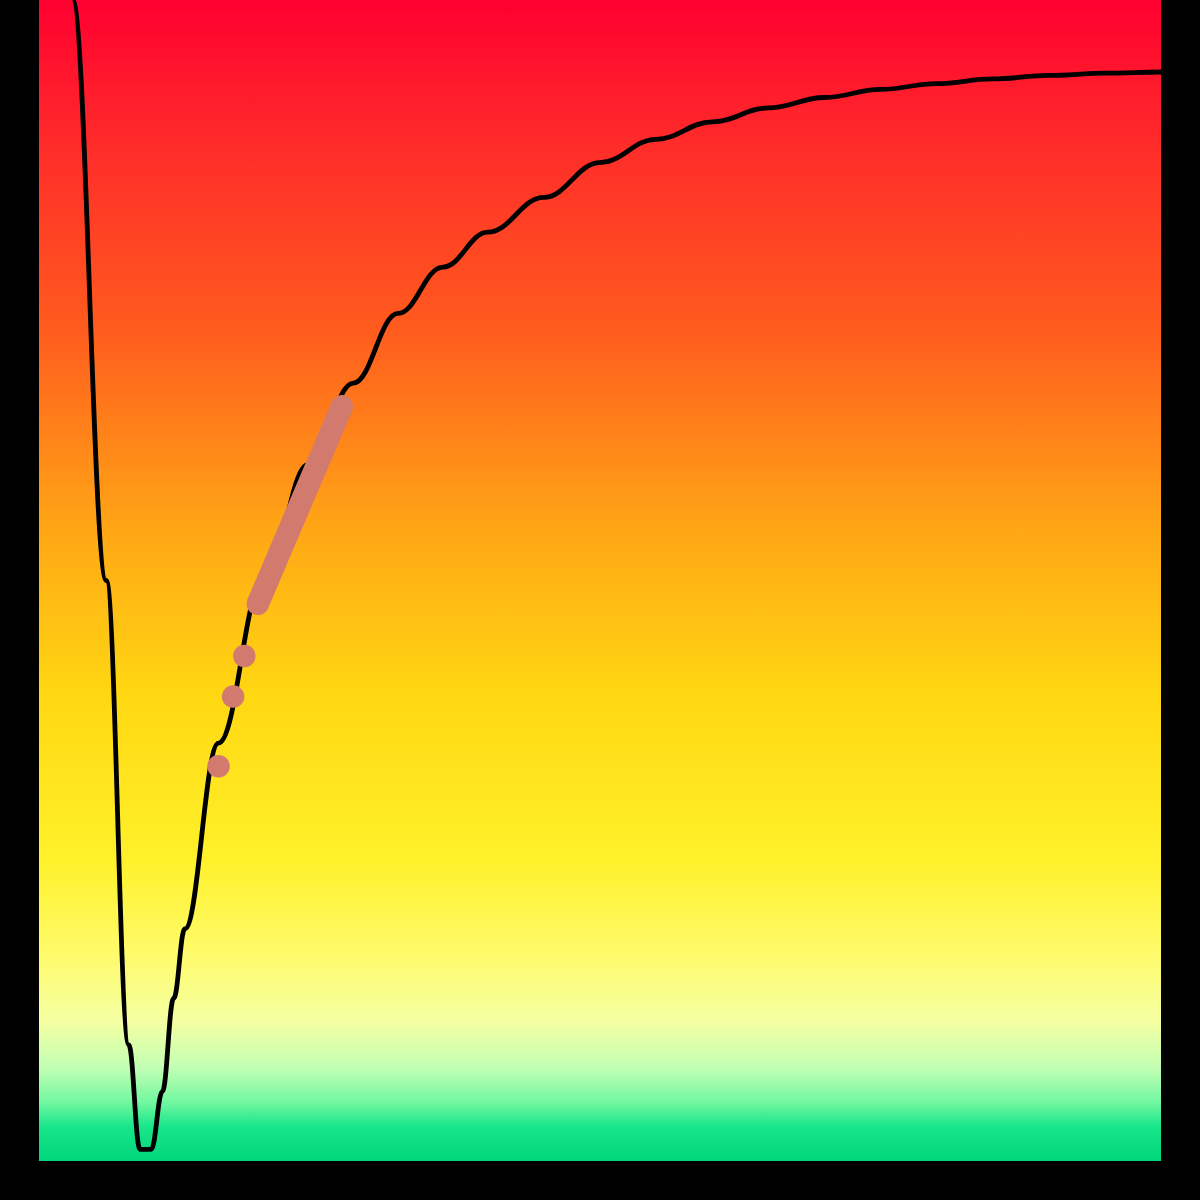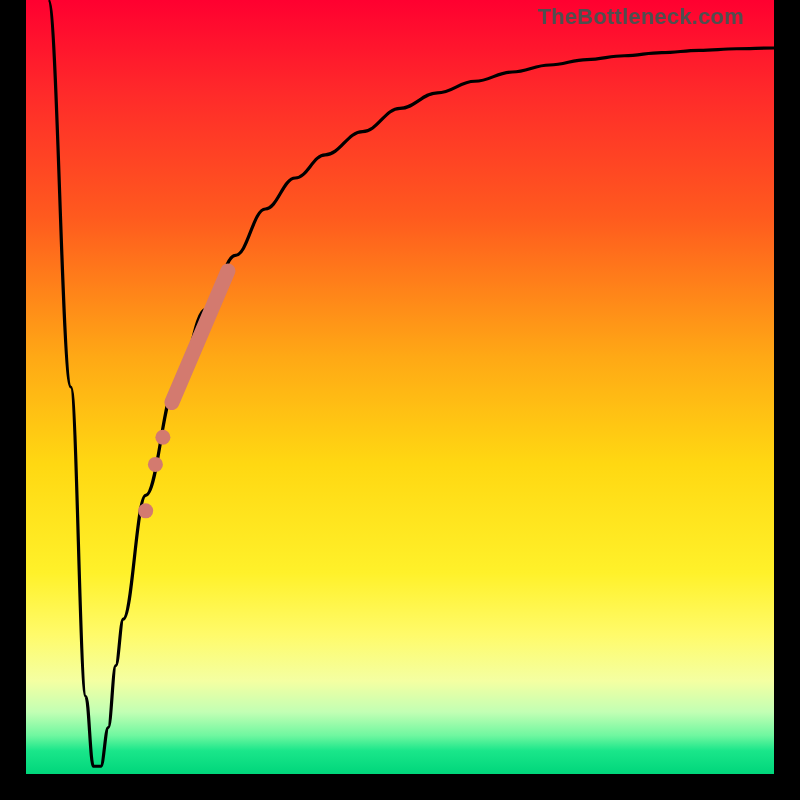--- a/index.html
+++ b/index.html
@@ -53,21 +53,20 @@
     inset: 0;
     width: 100%;
     height: 100%;
   }
 </style>
 </head>
 <body>
 
 <div class="outer">
   <div class="plot">
-    <div class="attribution">TheBottleneck.com</div>
     <svg id="svg" viewBox="0 0 748 774" preserveAspectRatio="none">
         <path d="M 22.439999999999998 0 C 31.415999999999997 0 35.903999999999996 387 44.879999999999995 387 C 50.864 387 53.856 696.6 59.84 696.6 C 62.832 696.6 64.328 766.26 67.32 766.26 C 70.312 766.26 71.80799999999999 766.26 74.8 766.26 C 77.792 766.26 79.288 727.56 82.28 727.56 C 85.27199999999999 727.56 86.768 665.64 89.75999999999999 665.64 C 92.752 665.64 94.248 619.2 97.24000000000001 619.2 C 106.21600000000001 619.2 110.70400000000001 495.36 119.68 495.36 C 131.648 495.36 137.632 387 149.6 387 C 161.56799999999998 387 167.552 309.6 179.51999999999998 309.6 C 191.488 309.6 197.472 255.41999999999996 209.44000000000003 255.41999999999996 C 221.40800000000002 255.41999999999996 227.39200000000002 208.98000000000002 239.36 208.98000000000002 C 251.328 208.98000000000002 257.312 178.01999999999998 269.28 178.01999999999998 C 281.248 178.01999999999998 287.23199999999997 154.79999999999995 299.2 154.79999999999995 C 314.16 154.79999999999995 321.64 131.58000000000004 336.6 131.58000000000004 C 351.56 131.58000000000004 359.04 108.36000000000001 374 108.36000000000001 C 388.96000000000004 108.36000000000001 396.44 92.88 411.40000000000003 92.88 C 426.36 92.88 433.84000000000003 81.26999999999998 448.8 81.26999999999998 C 463.76 81.26999999999998 471.24 71.98199999999997 486.2 71.98199999999997 C 501.16 71.98199999999997 508.64 65.01600000000008 523.6 65.01600000000008 C 538.5600000000001 65.01600000000008 546.04 59.59800000000007 561 59.59800000000007 C 575.96 59.59800000000007 583.4399999999999 55.728000000000065 598.4 55.728000000000065 C 613.36 55.728000000000065 620.8399999999999 52.63199999999995 635.8 52.63199999999995 C 650.76 52.63199999999995 658.24 50.309999999999945 673.2 50.309999999999945 C 688.1600000000001 50.309999999999945 695.64 48.761999999999944 710.6 48.761999999999944 C 725.5600000000001 48.761999999999944 733.04 47.988000000000056 748 47.988000000000056" fill="none" stroke="#000000" stroke-width="3.2"></path>
         <line x1="145.86" y1="402.48" x2="201.96" y2="270.9" stroke="#d37a6f" stroke-width="15" stroke-linecap="round"></line>
         <circle cx="136.884" cy="437.31" r="7.5" fill="#d37a6f"></circle>
         <circle cx="129.40400000000002" cy="464.4" r="7.5" fill="#d37a6f"></circle>
         <circle cx="119.68" cy="510.84" r="7.5" fill="#d37a6f"></circle>
       </svg>
   </div>
 </div>
 

